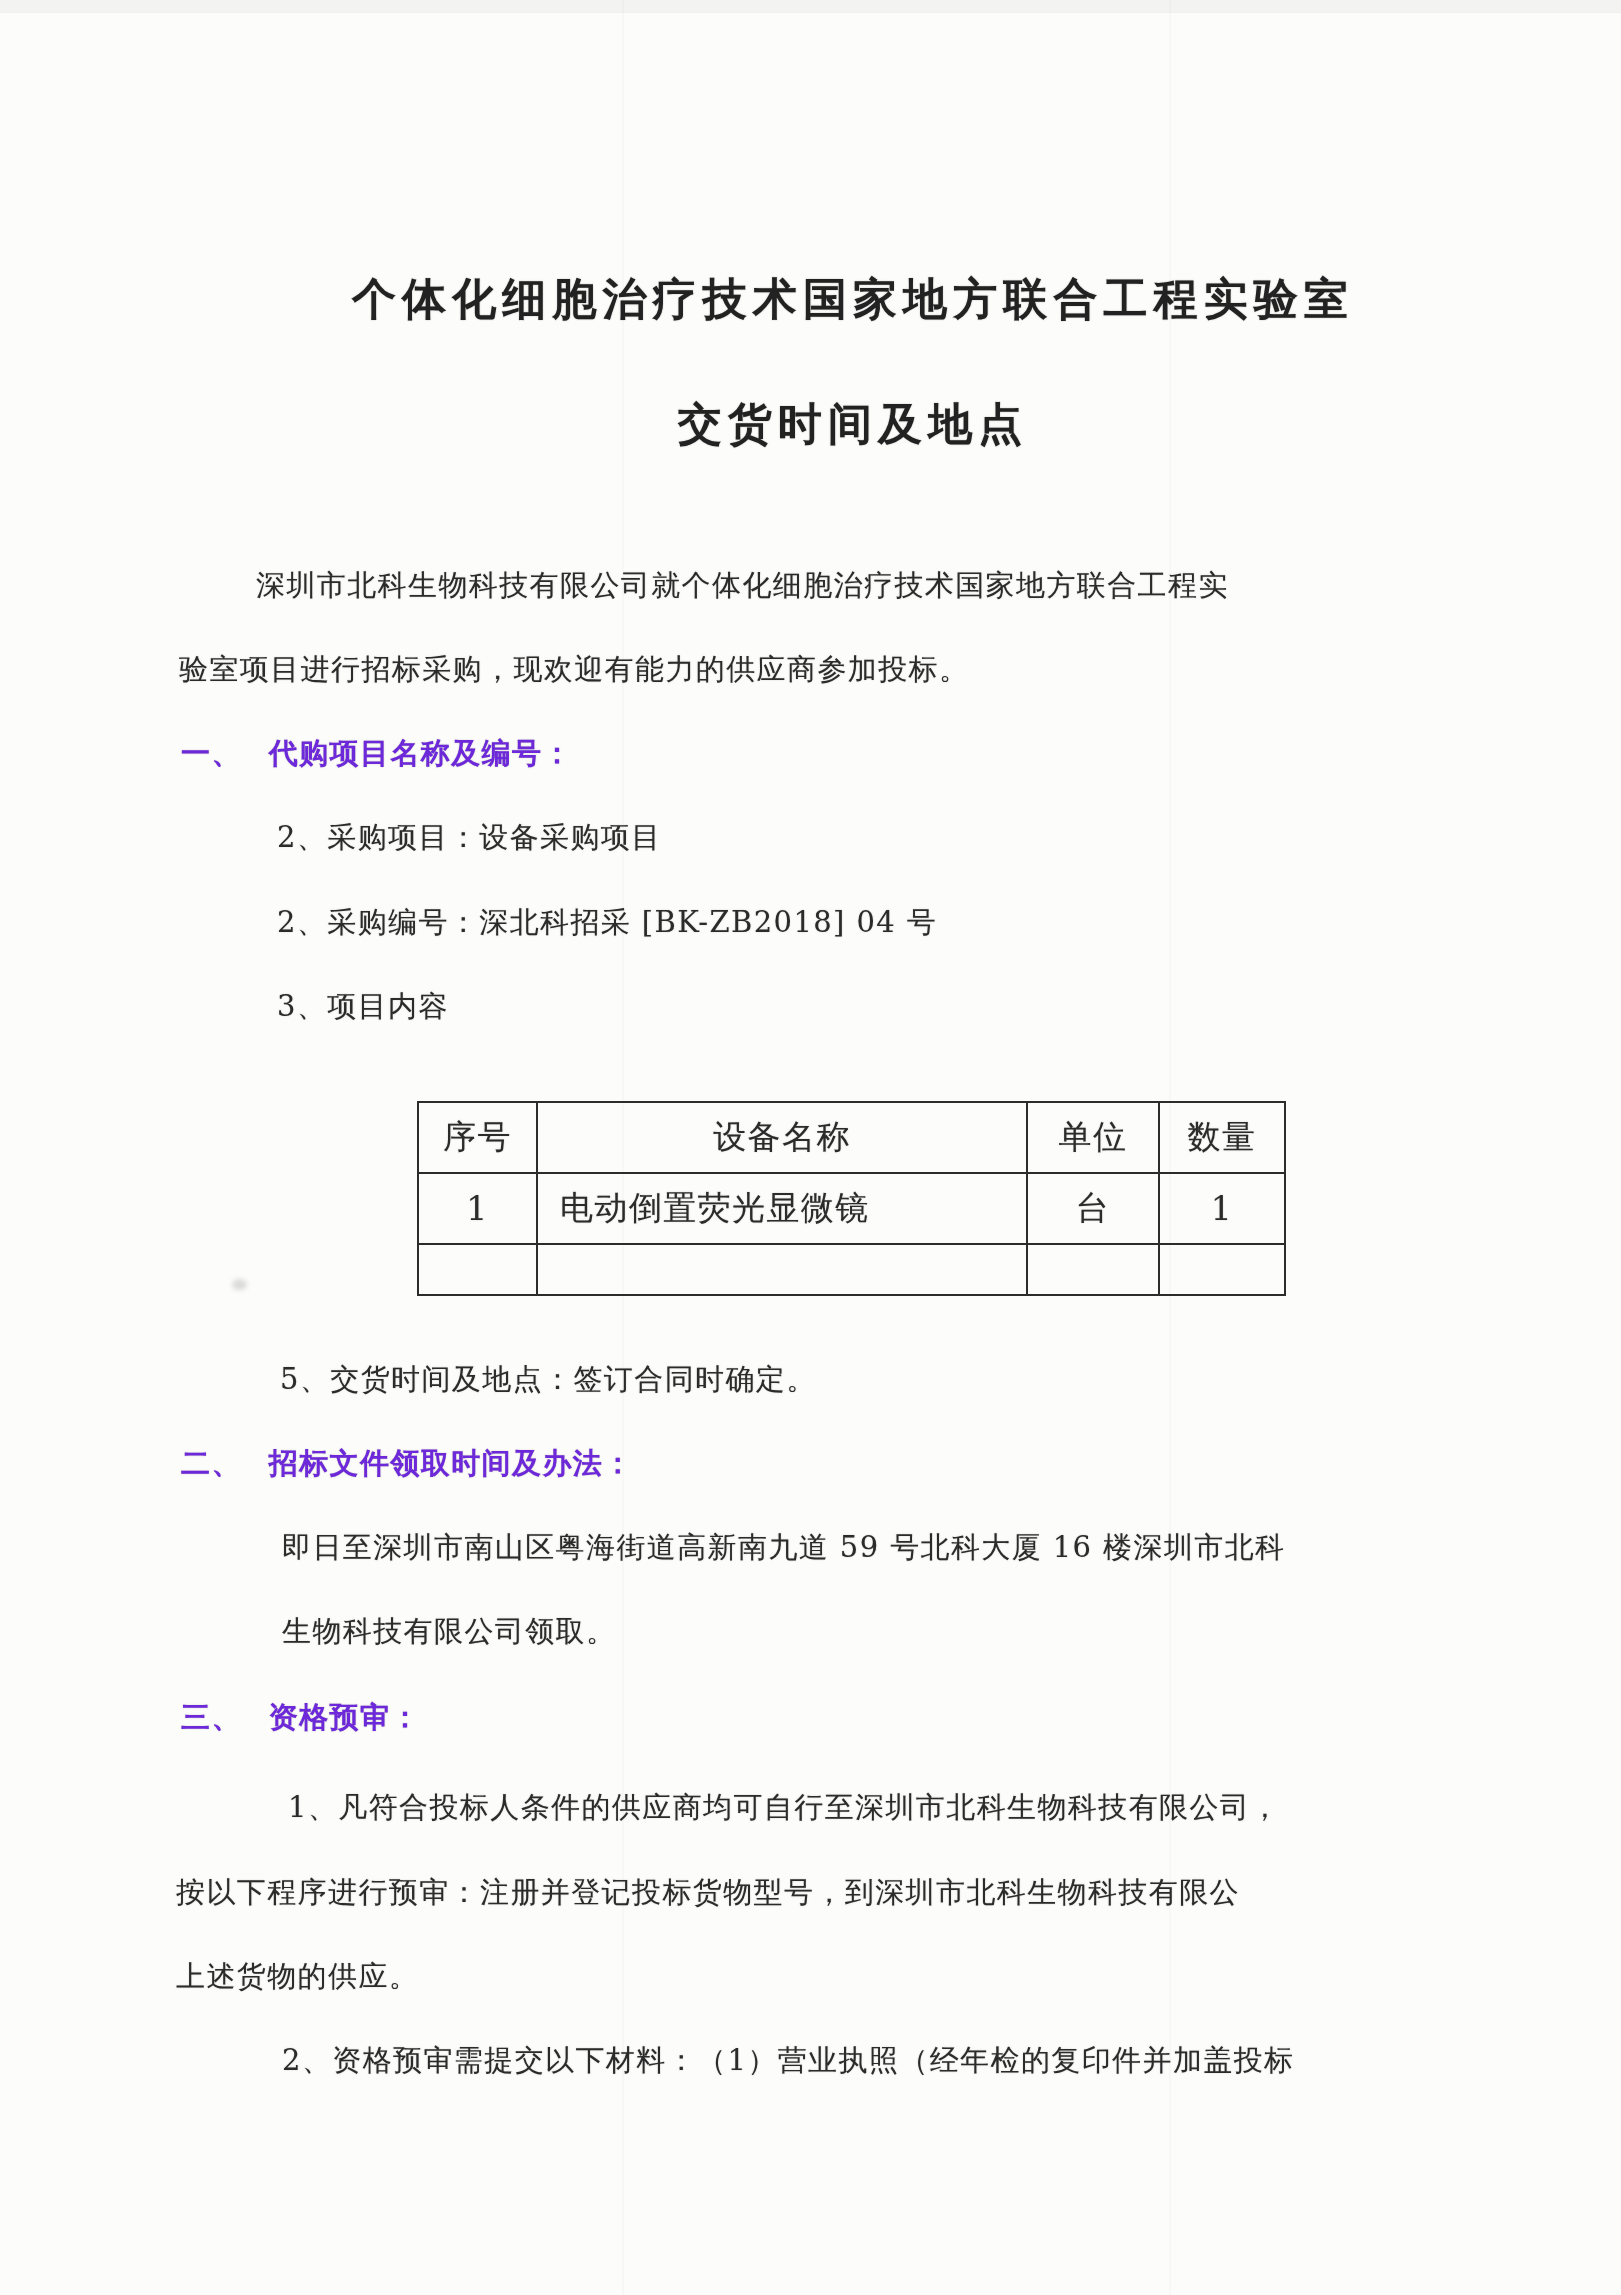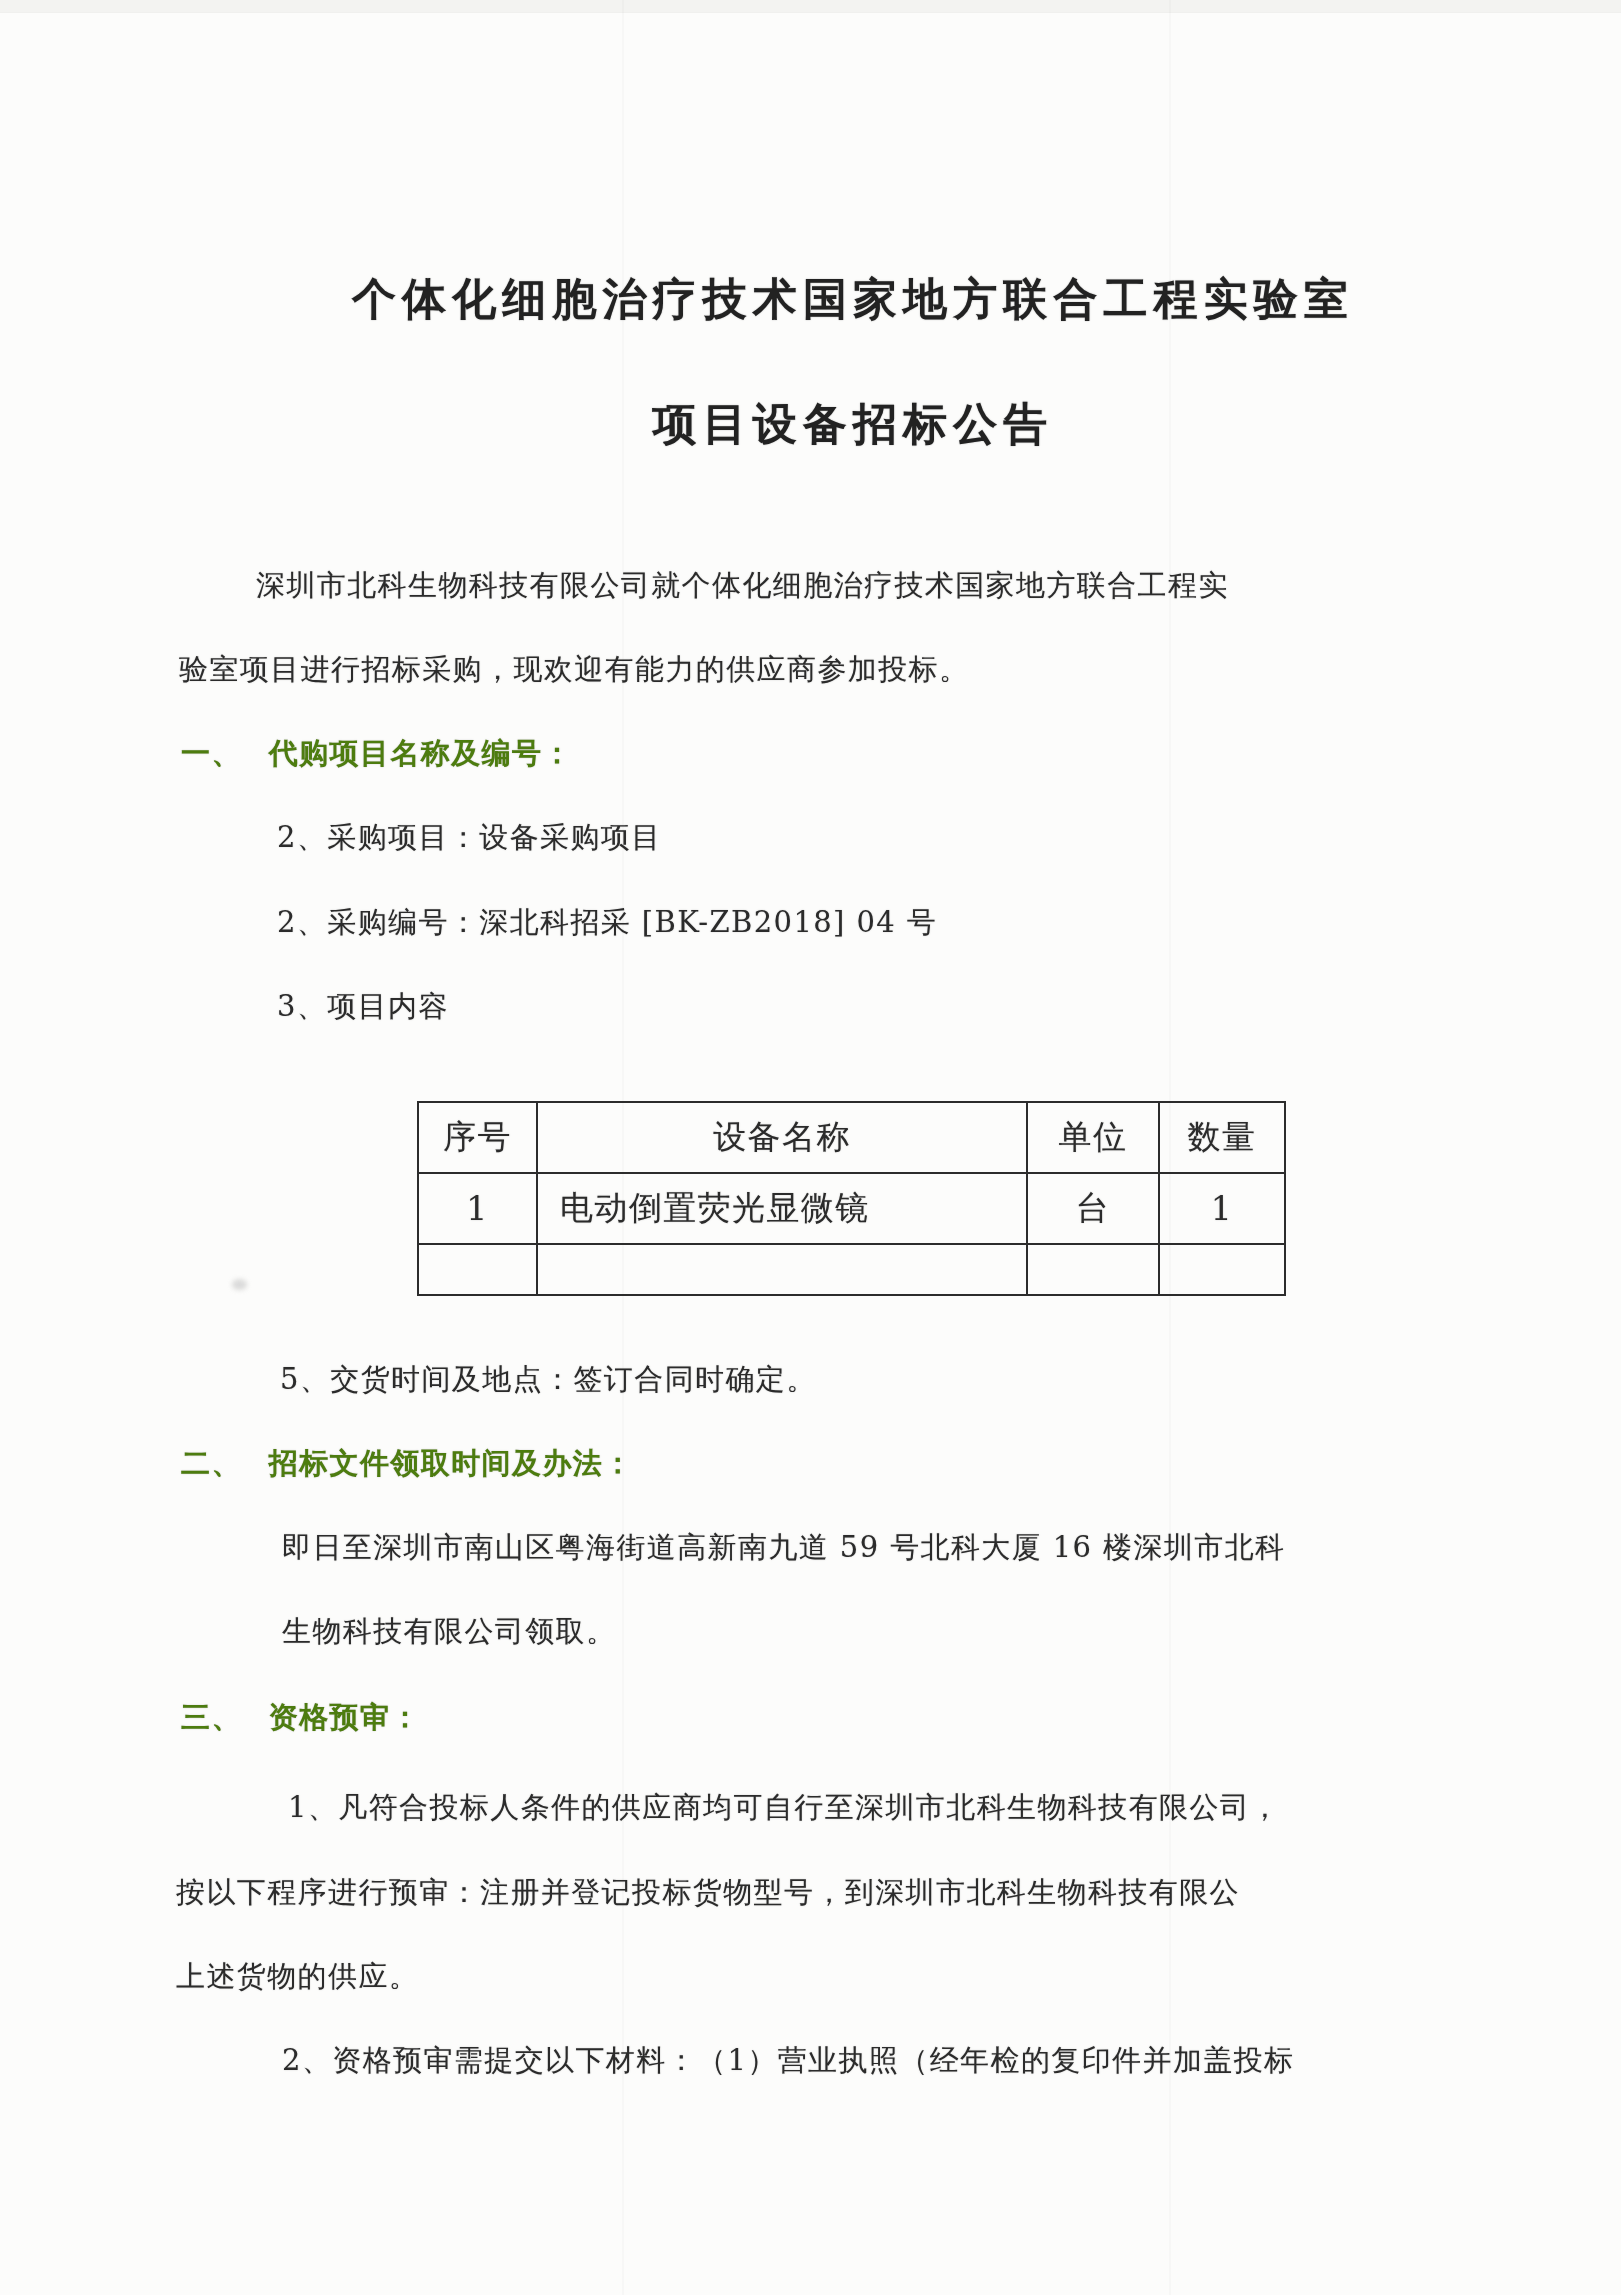--- a/index.html
+++ b/index.html
@@ -26,21 +26,21 @@
     font-family:"DejaVu Sans","Liberation Sans",sans-serif;
     font-weight:bold;
     font-size:44px;
     letter-spacing:6.1px;
     color:#222;
     text-shadow:0 0 1.4px rgba(50,50,50,.45);
   }
   .sec-heading{
     font-family:"DejaVu Sans","Liberation Sans",sans-serif;
     font-weight:bold;
-    color:#4d7c0f;
+    color:#6d28d9;
   }
   .sec-heading .marker{display:inline-block;}
   .sec-heading .htext{display:inline-block;margin-left:27px;}
   .equip-table{
     position:absolute;left:417px;top:1101px;
     width:866px;
     border-collapse:collapse;
     table-layout:fixed;
   }
   .equip-table th,.equip-table td{
@@ -80,21 +80,21 @@
 
   <div class="scan-top"></div>
   <div class="scan-streak" style="left:622px;"></div>
   <div class="scan-streak" style="left:1169px;"></div>
   <div class="scan-smudge"></div>
 
   <div class="title-wrap" style="top:270px;">
     <span class="doc-title">个体化细胞治疗技术国家地方联合工程实验室</span>
   </div>
   <div class="title-wrap" style="top:395px;">
-    <span class="doc-title">项目设备招标公告</span>
+    <span class="doc-title">交货时间及地点</span>
   </div>
 
   <div class="line" style="left:256px;top:570px;">深圳市北科生物科技有限公司就个体化细胞治疗技术国家地方联合工程实</div>
   <div class="line" style="left:179px;top:654px;">验室项目进行招标采购，现欢迎有能力的供应商参加投标。</div>
 
   <div class="line sec-heading" style="left:181px;top:738px;">
     <span class="marker">一、</span><span class="htext">代购项目名称及编号：</span>
   </div>
   <div class="line" style="left:277px;top:822px;">2、采购项目：设备采购项目</div>
   <div class="line" style="left:277px;top:907px;">2、采购编号：深北科招采 [BK-ZB2018] 04 号</div>

